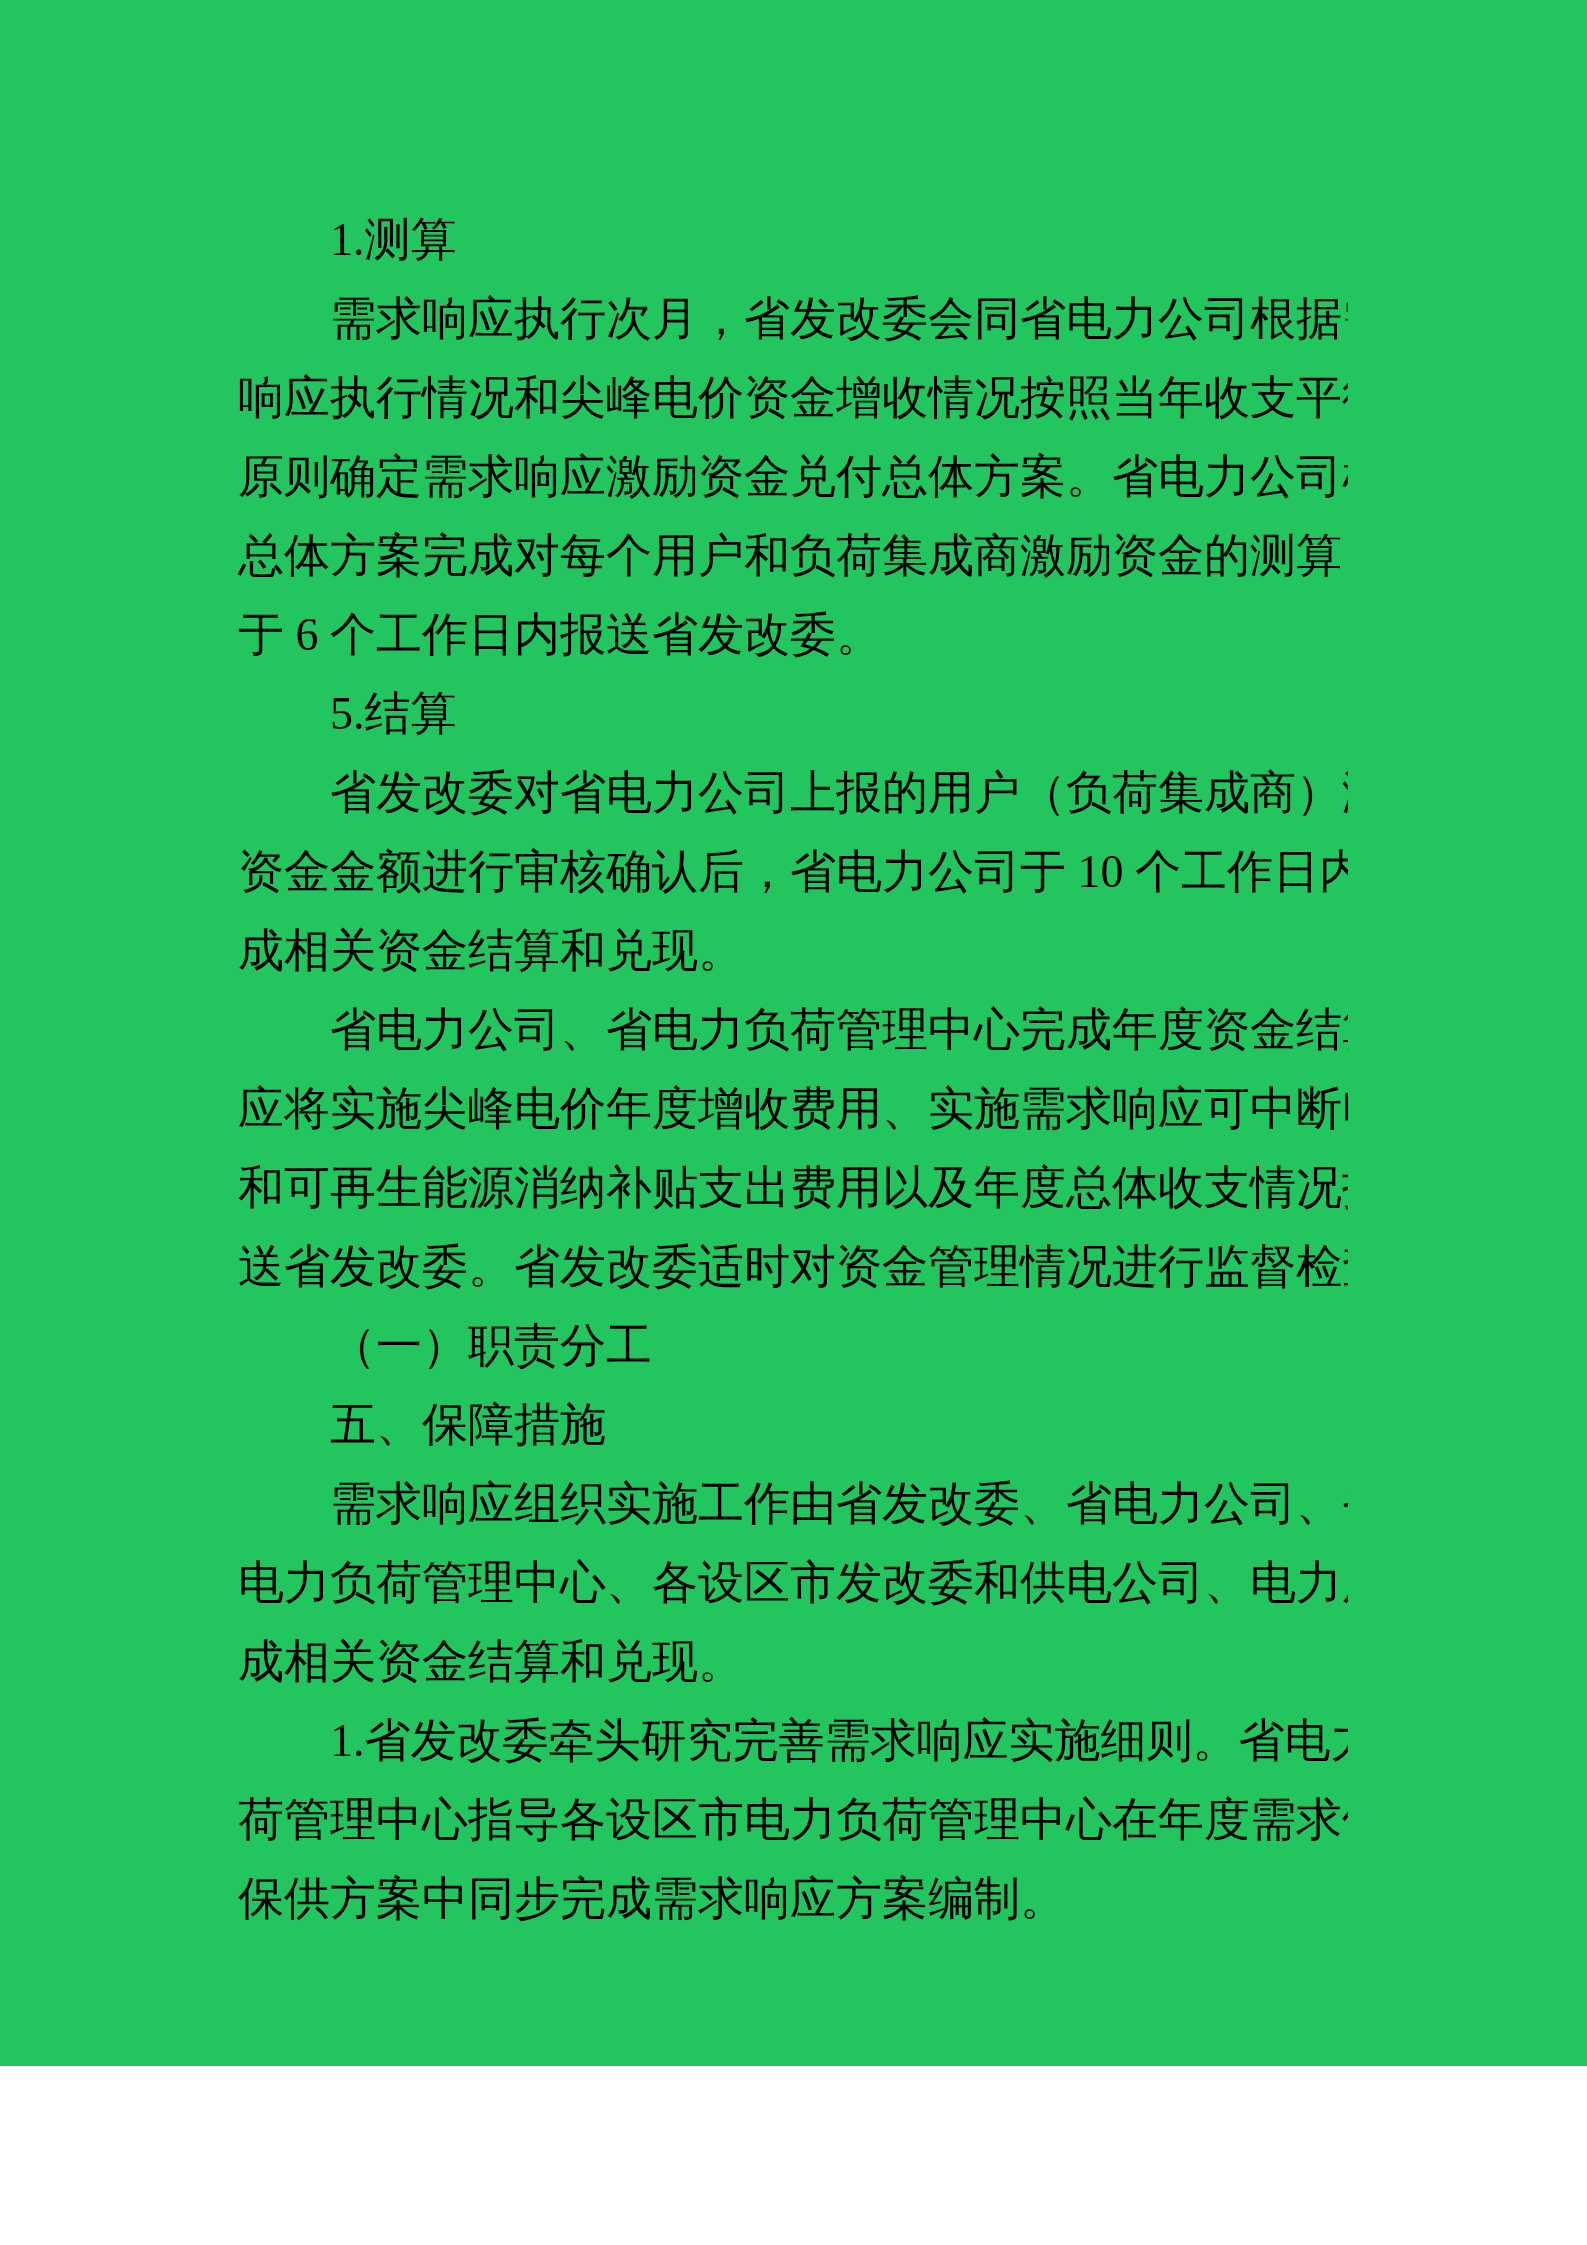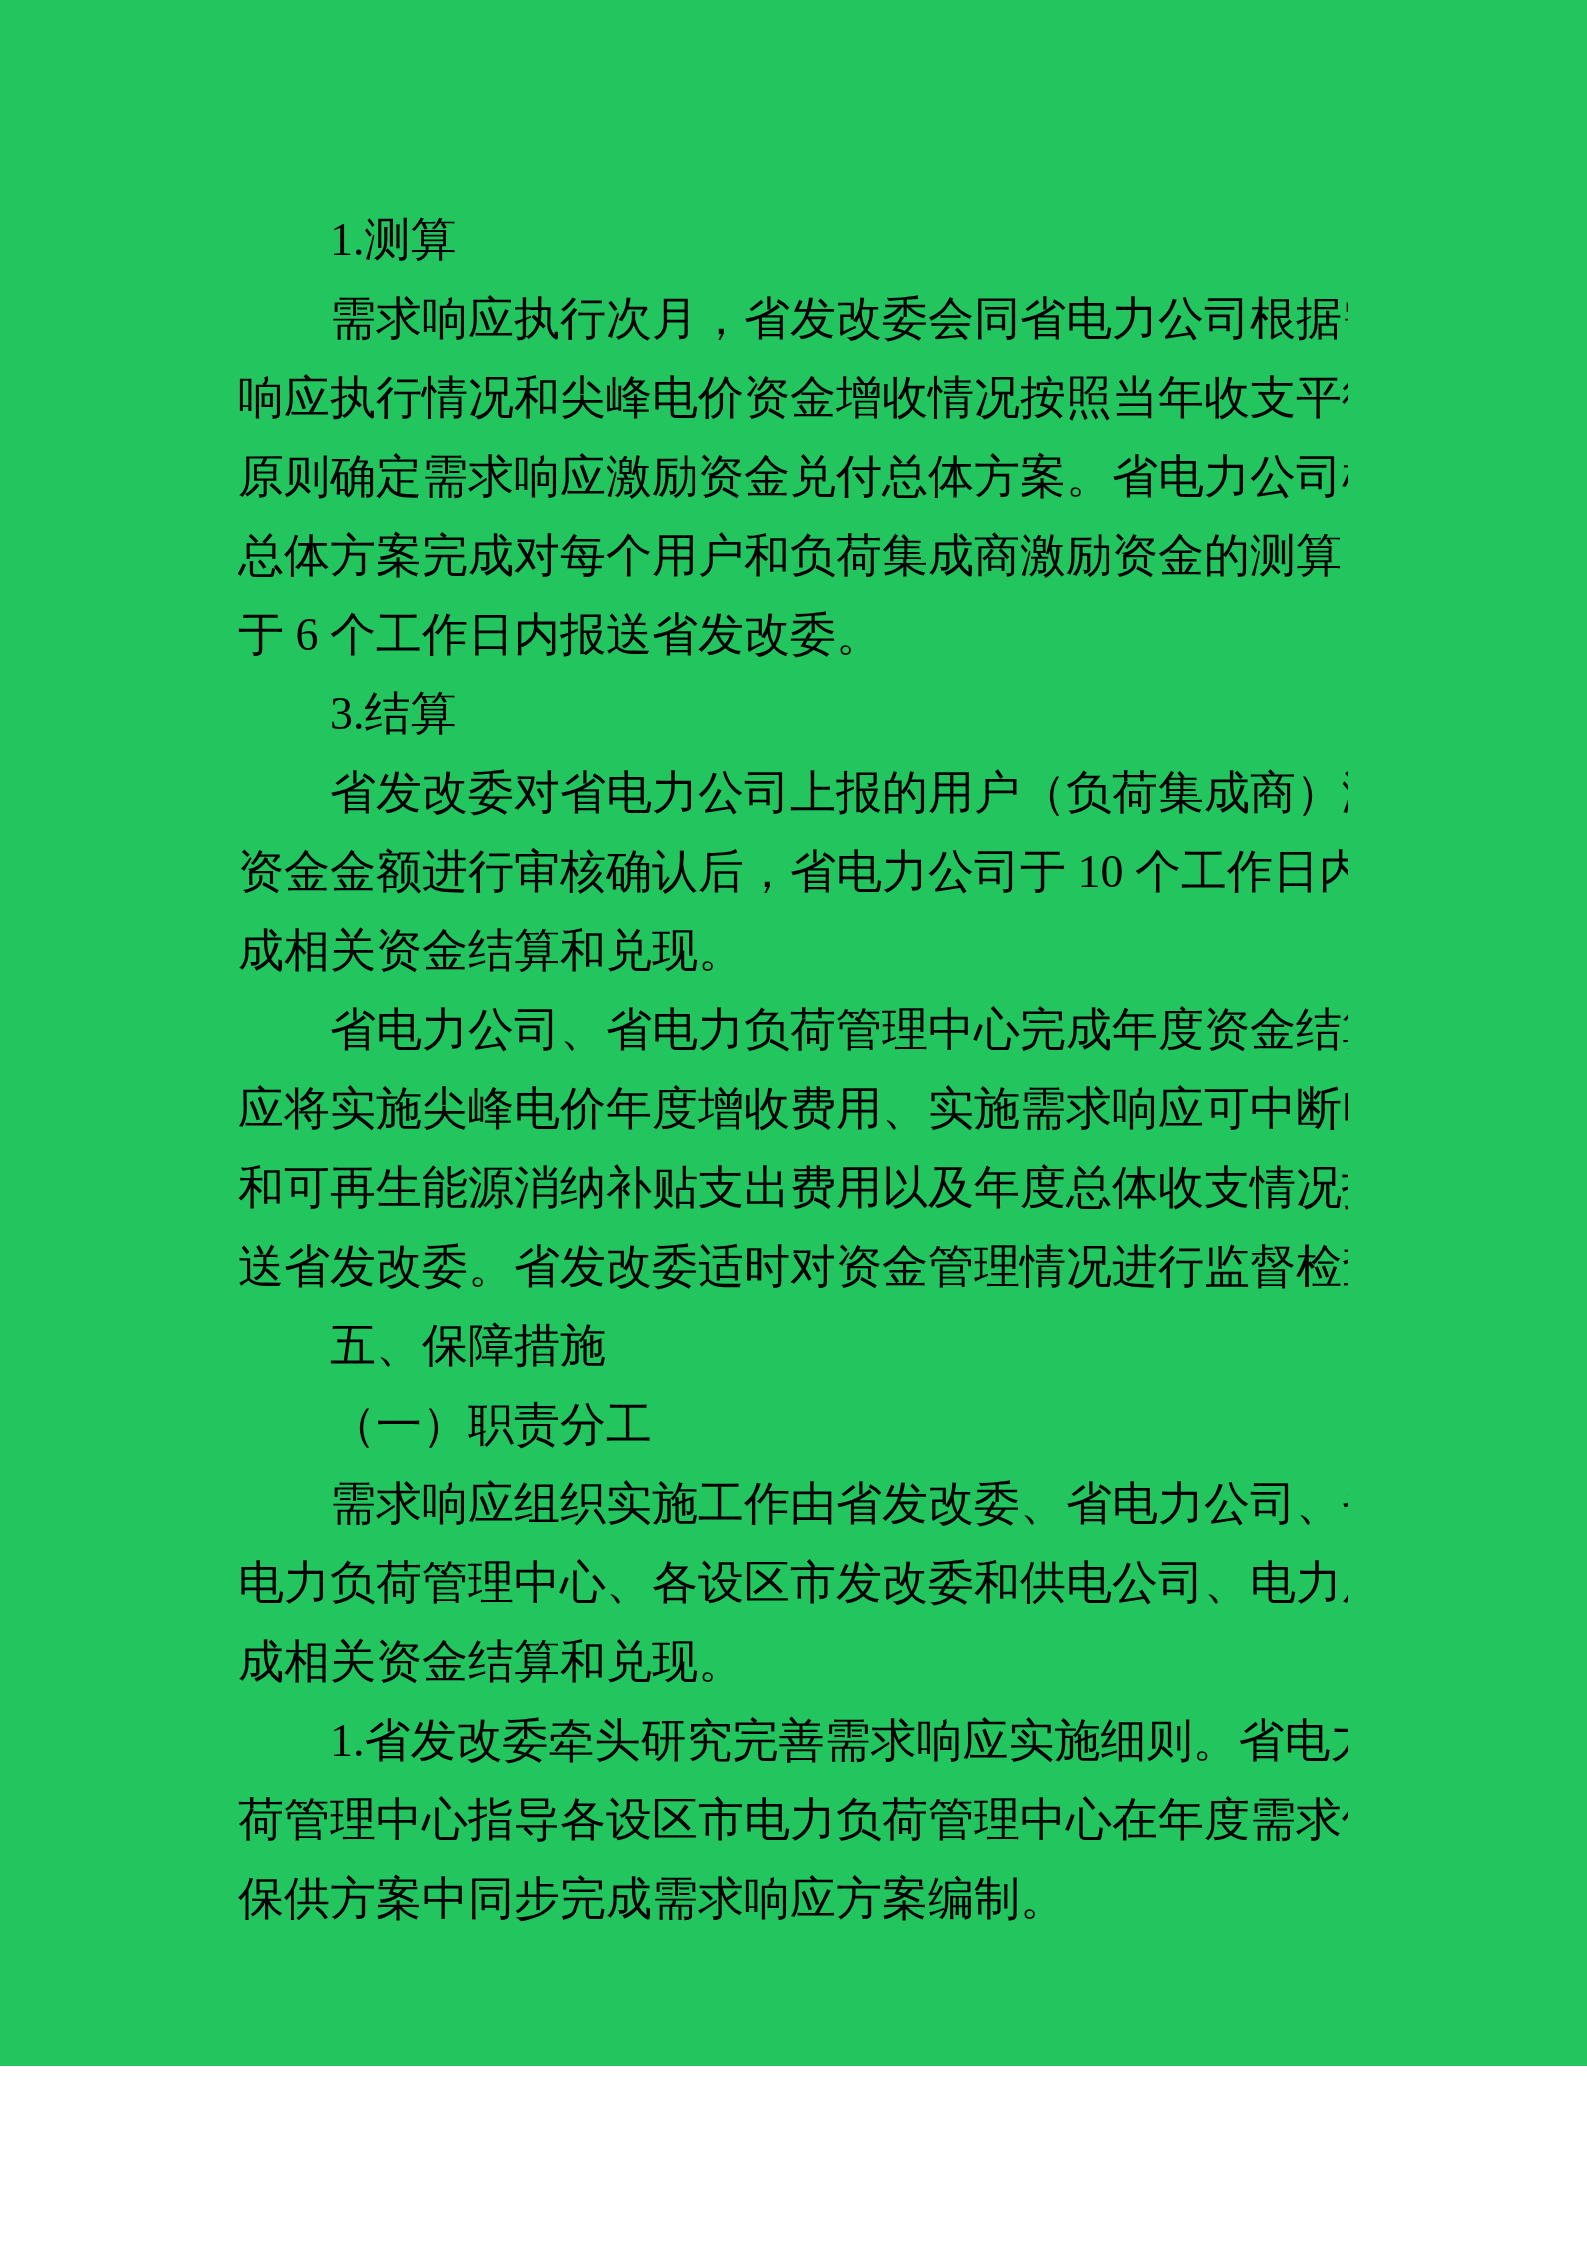--- a/index.html
+++ b/index.html
@@ -47,30 +47,30 @@
 <body>
 
 <div class="page">
   <div class="doc-body">
       <div class="line indent">1.测算</div>
       <div class="line indent fill"><span>需</span><span>求</span><span>响</span><span>应</span><span>执</span><span>行</span><span>次</span><span>月</span><span>，</span><span>省</span><span>发</span><span>改</span><span>委</span><span>会</span><span>同</span><span>省</span><span>电</span><span>力</span><span>公</span><span>司</span><span>根</span><span>据</span><span>需</span></div>
       <div class="line fill"><span>响</span><span>应</span><span>执</span><span>行</span><span>情</span><span>况</span><span>和</span><span>尖</span><span>峰</span><span>电</span><span>价</span><span>资</span><span>金</span><span>增</span><span>收</span><span>情</span><span>况</span><span>按</span><span>照</span><span>当</span><span>年</span><span>收</span><span>支</span><span>平</span><span>衡</span></div>
       <div class="line fill"><span>原</span><span>则</span><span>确</span><span>定</span><span>需</span><span>求</span><span>响</span><span>应</span><span>激</span><span>励</span><span>资</span><span>金</span><span>兑</span><span>付</span><span>总</span><span>体</span><span>方</span><span>案</span><span>。</span><span>省</span><span>电</span><span>力</span><span>公</span><span>司</span><span>根</span></div>
       <div class="line fill"><span>总</span><span>体</span><span>方</span><span>案</span><span>完</span><span>成</span><span>对</span><span>每</span><span>个</span><span>用</span><span>户</span><span>和</span><span>负</span><span>荷</span><span>集</span><span>成</span><span>商</span><span>激</span><span>励</span><span>资</span><span>金</span><span>的</span><span>测</span><span>算</span><span>，</span></div>
       <div class="line">于 6 个工作日内报送省发改委。</div>
-      <div class="line indent">3.结算</div>
+      <div class="line indent">5.结算</div>
       <div class="line indent fill"><span>省</span><span>发</span><span>改</span><span>委</span><span>对</span><span>省</span><span>电</span><span>力</span><span>公</span><span>司</span><span>上</span><span>报</span><span>的</span><span>用</span><span>户</span><span>（</span><span>负</span><span>荷</span><span>集</span><span>成</span><span>商</span><span>）</span><span>激</span></div>
       <div class="line fill"><span>资</span><span>金</span><span>金</span><span>额</span><span>进</span><span>行</span><span>审</span><span>核</span><span>确</span><span>认</span><span>后</span><span>，</span><span>省</span><span>电</span><span>力</span><span>公</span><span>司</span><span>于</span><span> 10 </span><span>个</span><span>工</span><span>作</span><span>日</span><span>内</span></div>
       <div class="line">成相关资金结算和兑现。</div>
       <div class="line indent fill"><span>省</span><span>电</span><span>力</span><span>公</span><span>司</span><span>、</span><span>省</span><span>电</span><span>力</span><span>负</span><span>荷</span><span>管</span><span>理</span><span>中</span><span>心</span><span>完</span><span>成</span><span>年</span><span>度</span><span>资</span><span>金</span><span>结</span><span>算</span></div>
       <div class="line fill"><span>应</span><span>将</span><span>实</span><span>施</span><span>尖</span><span>峰</span><span>电</span><span>价</span><span>年</span><span>度</span><span>增</span><span>收</span><span>费</span><span>用</span><span>、</span><span>实</span><span>施</span><span>需</span><span>求</span><span>响</span><span>应</span><span>可</span><span>中</span><span>断</span><span>电</span></div>
       <div class="line fill"><span>和</span><span>可</span><span>再</span><span>生</span><span>能</span><span>源</span><span>消</span><span>纳</span><span>补</span><span>贴</span><span>支</span><span>出</span><span>费</span><span>用</span><span>以</span><span>及</span><span>年</span><span>度</span><span>总</span><span>体</span><span>收</span><span>支</span><span>情</span><span>况</span><span>报</span></div>
       <div class="line fill"><span>送</span><span>省</span><span>发</span><span>改</span><span>委</span><span>。</span><span>省</span><span>发</span><span>改</span><span>委</span><span>适</span><span>时</span><span>对</span><span>资</span><span>金</span><span>管</span><span>理</span><span>情</span><span>况</span><span>进</span><span>行</span><span>监</span><span>督</span><span>检</span><span>查</span></div>
+      <div class="line indent">（一）职责分工</div>
       <div class="line indent">五、保障措施</div>
-      <div class="line indent">（一）职责分工</div>
       <div class="line indent fill"><span>需</span><span>求</span><span>响</span><span>应</span><span>组</span><span>织</span><span>实</span><span>施</span><span>工</span><span>作</span><span>由</span><span>省</span><span>发</span><span>改</span><span>委</span><span>、</span><span>省</span><span>电</span><span>力</span><span>公</span><span>司</span><span>、</span><span>省</span></div>
       <div class="line fill"><span>电</span><span>力</span><span>负</span><span>荷</span><span>管</span><span>理</span><span>中</span><span>心</span><span>、</span><span>各</span><span>设</span><span>区</span><span>市</span><span>发</span><span>改</span><span>委</span><span>和</span><span>供</span><span>电</span><span>公</span><span>司</span><span>、</span><span>电</span><span>力</span><span>用</span></div>
       <div class="line">成相关资金结算和兑现。</div>
       <div class="line indent fill"><span>1.</span><span>省</span><span>发</span><span>改</span><span>委</span><span>牵</span><span>头</span><span>研</span><span>究</span><span>完</span><span>善</span><span>需</span><span>求</span><span>响</span><span>应</span><span>实</span><span>施</span><span>细</span><span>则</span><span>。</span><span>省</span><span>电</span><span>力</span></div>
       <div class="line fill"><span>荷</span><span>管</span><span>理</span><span>中</span><span>心</span><span>指</span><span>导</span><span>各</span><span>设</span><span>区</span><span>市</span><span>电</span><span>力</span><span>负</span><span>荷</span><span>管</span><span>理</span><span>中</span><span>心</span><span>在</span><span>年</span><span>度</span><span>需</span><span>求</span><span>侧</span></div>
       <div class="line">保供方案中同步完成需求响应方案编制。</div>
     </div>
 </div>
 
 </body></html>

